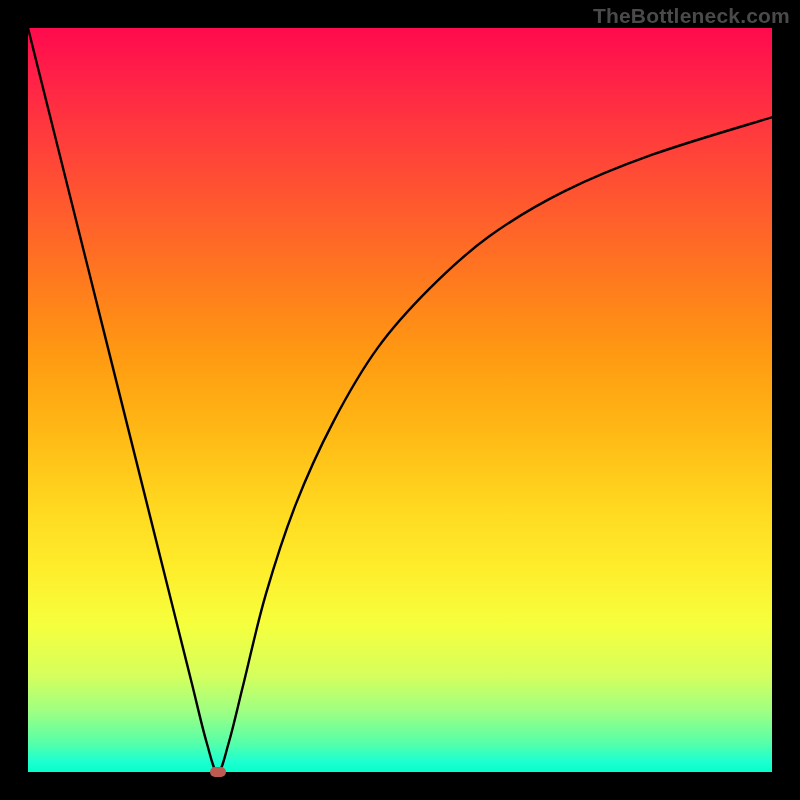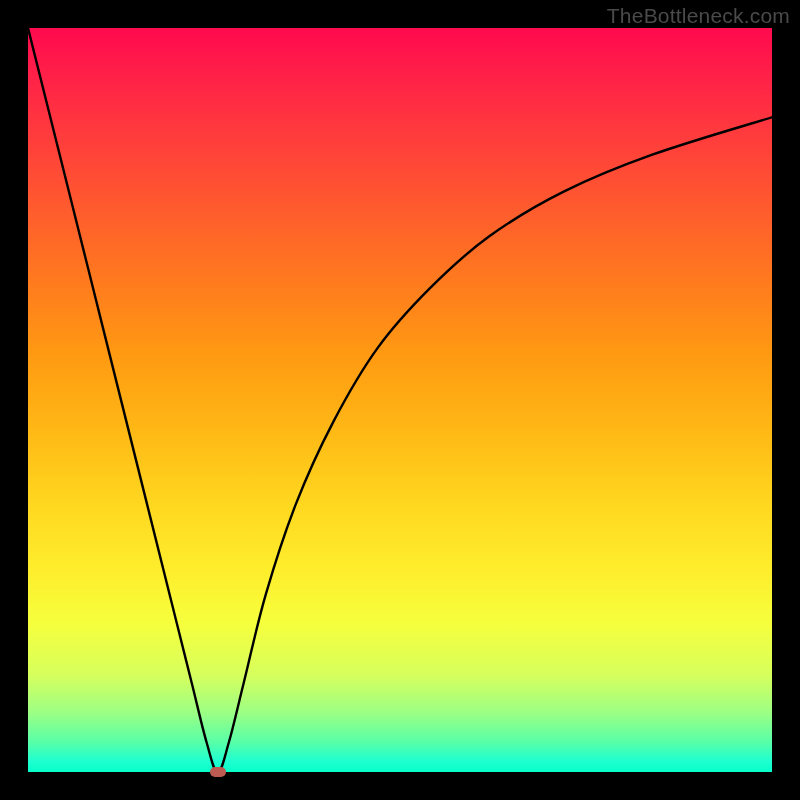--- a/index.html
+++ b/index.html
@@ -16,21 +16,21 @@
     width: 800px;
     height: 800px;
     background: #000;
   }
   .watermark {
     position: absolute;
     top: 4px;
     right: 10px;
     color: #4a4a4a;
     font-size: 21px;
-    font-weight: 400;
+    font-weight: 700;
     letter-spacing: 0.2px;
     z-index: 5;
   }
   .plot {
     position: absolute;
     left: 28px;
     top: 28px;
     width: 744px;
     height: 744px;
   }

